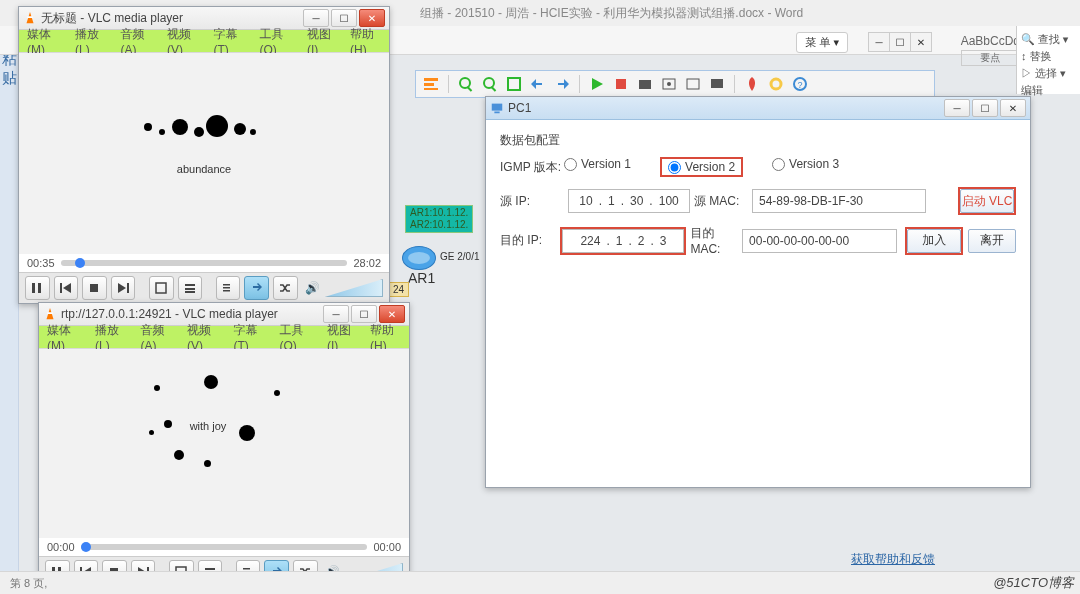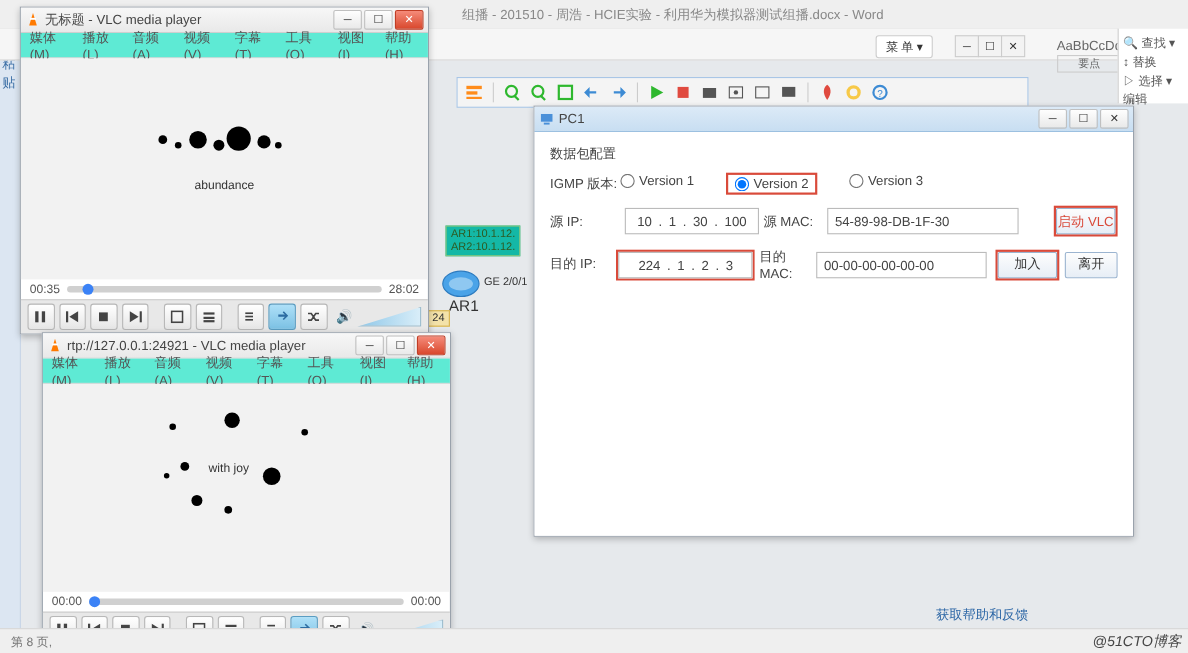--- a/index.html
+++ b/index.html
@@ -27,21 +27,21 @@
 .plabel{position:absolute;left:440px;top:251px;font-size:10px;color:#333}
 .ipbox{position:absolute;left:380px;top:278px;background:#f3e2a9;border:1px solid #d6b24c;padding:1px 4px;font-size:10px}
 
 
 .win{position:absolute;background:#fff;border:1px solid #9aa2ac;box-shadow:0 2px 6px rgba(0,0,0,.25);display:flex;flex-direction:column}
 .titlebar{height:22px;background:linear-gradient(#f7f7f7,#e9e9e9);border-bottom:1px solid #cfcfcf;display:flex;align-items:center;padding:0 4px}
 .titlebar .icon{width:14px;height:14px;margin-right:4px}
 .titlebar .title{flex:1;font-size:12px;color:#444}
 .winctrl{width:24px;height:16px;border:1px solid #c0c0c0;border-radius:2px;display:flex;align-items:center;justify-content:center;background:linear-gradient(#fefefe,#e9e9e9);margin-left:2px;font-size:10px}
 .winctrl.close{background:linear-gradient(#f58b7a,#d9482d);color:#fff;border-color:#c03c24}
-.menubar{height:22px;background:#5eead4;border-bottom:1px solid #d9d9d9;display:flex;align-items:center}
+.menubar{height:22px;background:#bef264;border-bottom:1px solid #d9d9d9;display:flex;align-items:center}
 .menubar span{padding:0 8px;color:#555;font-size:12px}
 
 
 .vlc .video{flex:1;background:#f2f2f2;position:relative}
 .dots{position:absolute;left:50%;top:40%;transform:translate(-50%,-50%)}
 .circ{position:absolute;background:#000;border-radius:50%}
 .dots .cap{position:absolute;left:50%;top:100%;transform:translateX(-50%);font-size:11px;color:#333}
 .vlc .timebar{height:18px;display:flex;align-items:center;padding:0 8px;gap:6px;color:#555;font-size:11px}
 .trackwrap{flex:1;height:6px;background:#d0d0d0;border-radius:3px;position:relative}
 .knob{position:absolute;top:-2px;width:10px;height:10px;background:#3b82f6;border-radius:50%}
@@ -65,24 +65,24 @@
 .radio input{margin:0}
 .hlbox{border:2px solid #d94a3a;padding:1px 6px}
 .iprow{display:flex;align-items:center;gap:4px;margin-bottom:10px}
 .ipin{display:flex;align-items:center;border:1px solid #bbb;width:120px;height:22px;justify-content:center;gap:6px;font-size:12px;color:#444;background:#fff}
 .macin{width:160px;height:22px;border:1px solid #bbb;display:flex;align-items:center;padding:0 6px;font-size:12px;color:#444}
 .btn{width:52px;height:22px;border:1px solid #9bb4d0;background:linear-gradient(#fdfdfd,#e7eef6);display:flex;align-items:center;justify-content:center;font-size:12px;color:#333;border-radius:2px}
 .btn.red{color:#d94a3a}
 
 
 .footer{position:absolute;left:0;bottom:0;right:0;height:22px;background:#efefef;border-top:1px solid #d6d6d6;display:flex;align-items:center;padding:0 10px;color:#777;font-size:11px}
-.feedback{position:absolute;right:145px;bottom:26px;font-size:12px;color:#2d67a6;}
+.feedback{position:absolute;right:145px;bottom:26px;font-size:12px;color:#2d67a6;text-decoration:underline}
 .watermark{position:absolute;right:6px;bottom:2px;font-size:13px;color:#444;font-style:italic}
 .left-strip{position:absolute;left:0;top:0;width:18px;height:594px;background:#dce6f2;border-right:1px solid #c7d4e6}
-.left-strip span{position:absolute;left:2px;font-size:12px;color:#3a6ea5}
+.left-strip span{position:absolute;left:2px;font-size:15px;color:#3a6ea5}
 </style>
 </head>
 <body>
 
 <div class="left-strip">
   <span style="top:24px">文</span>
   <span style="top:50px">粘贴</span>
 </div>
 <div class="word-top">
   <span>组播 - 201510 - 周浩 - HCIE实验 - 利用华为模拟器测试组播.docx - Word</span>

